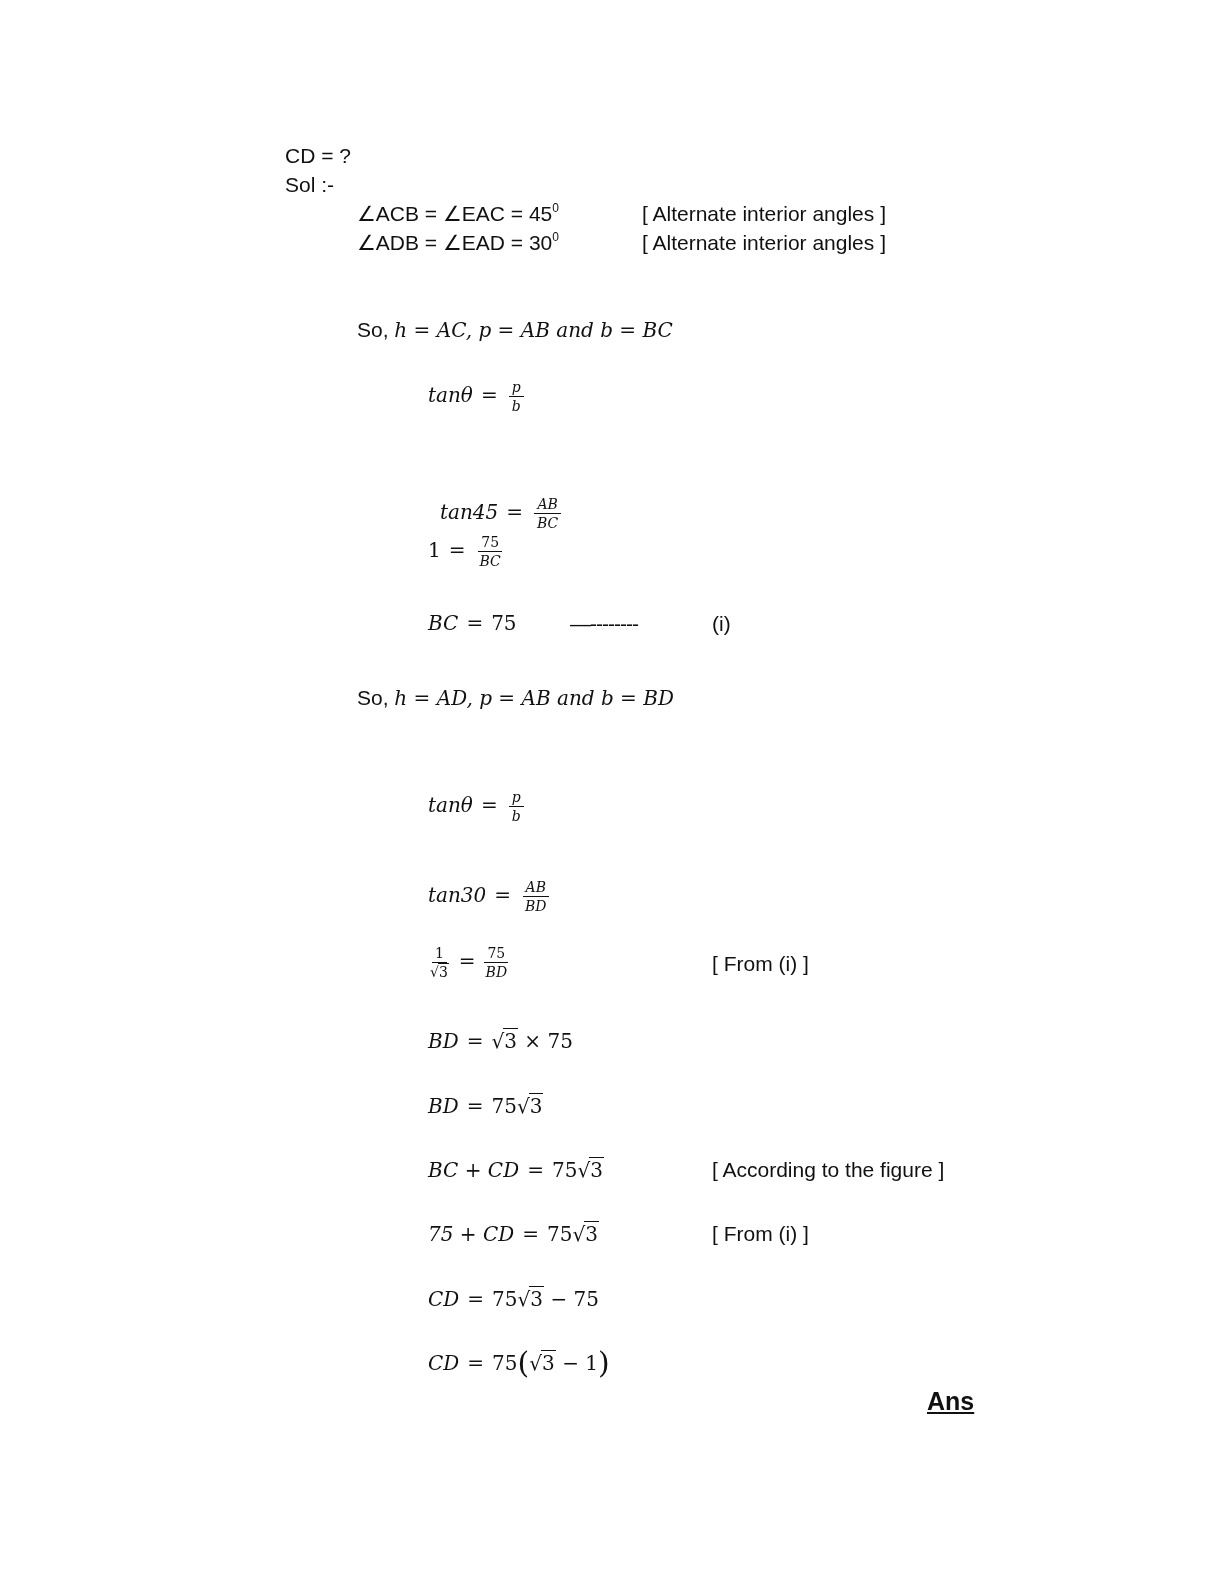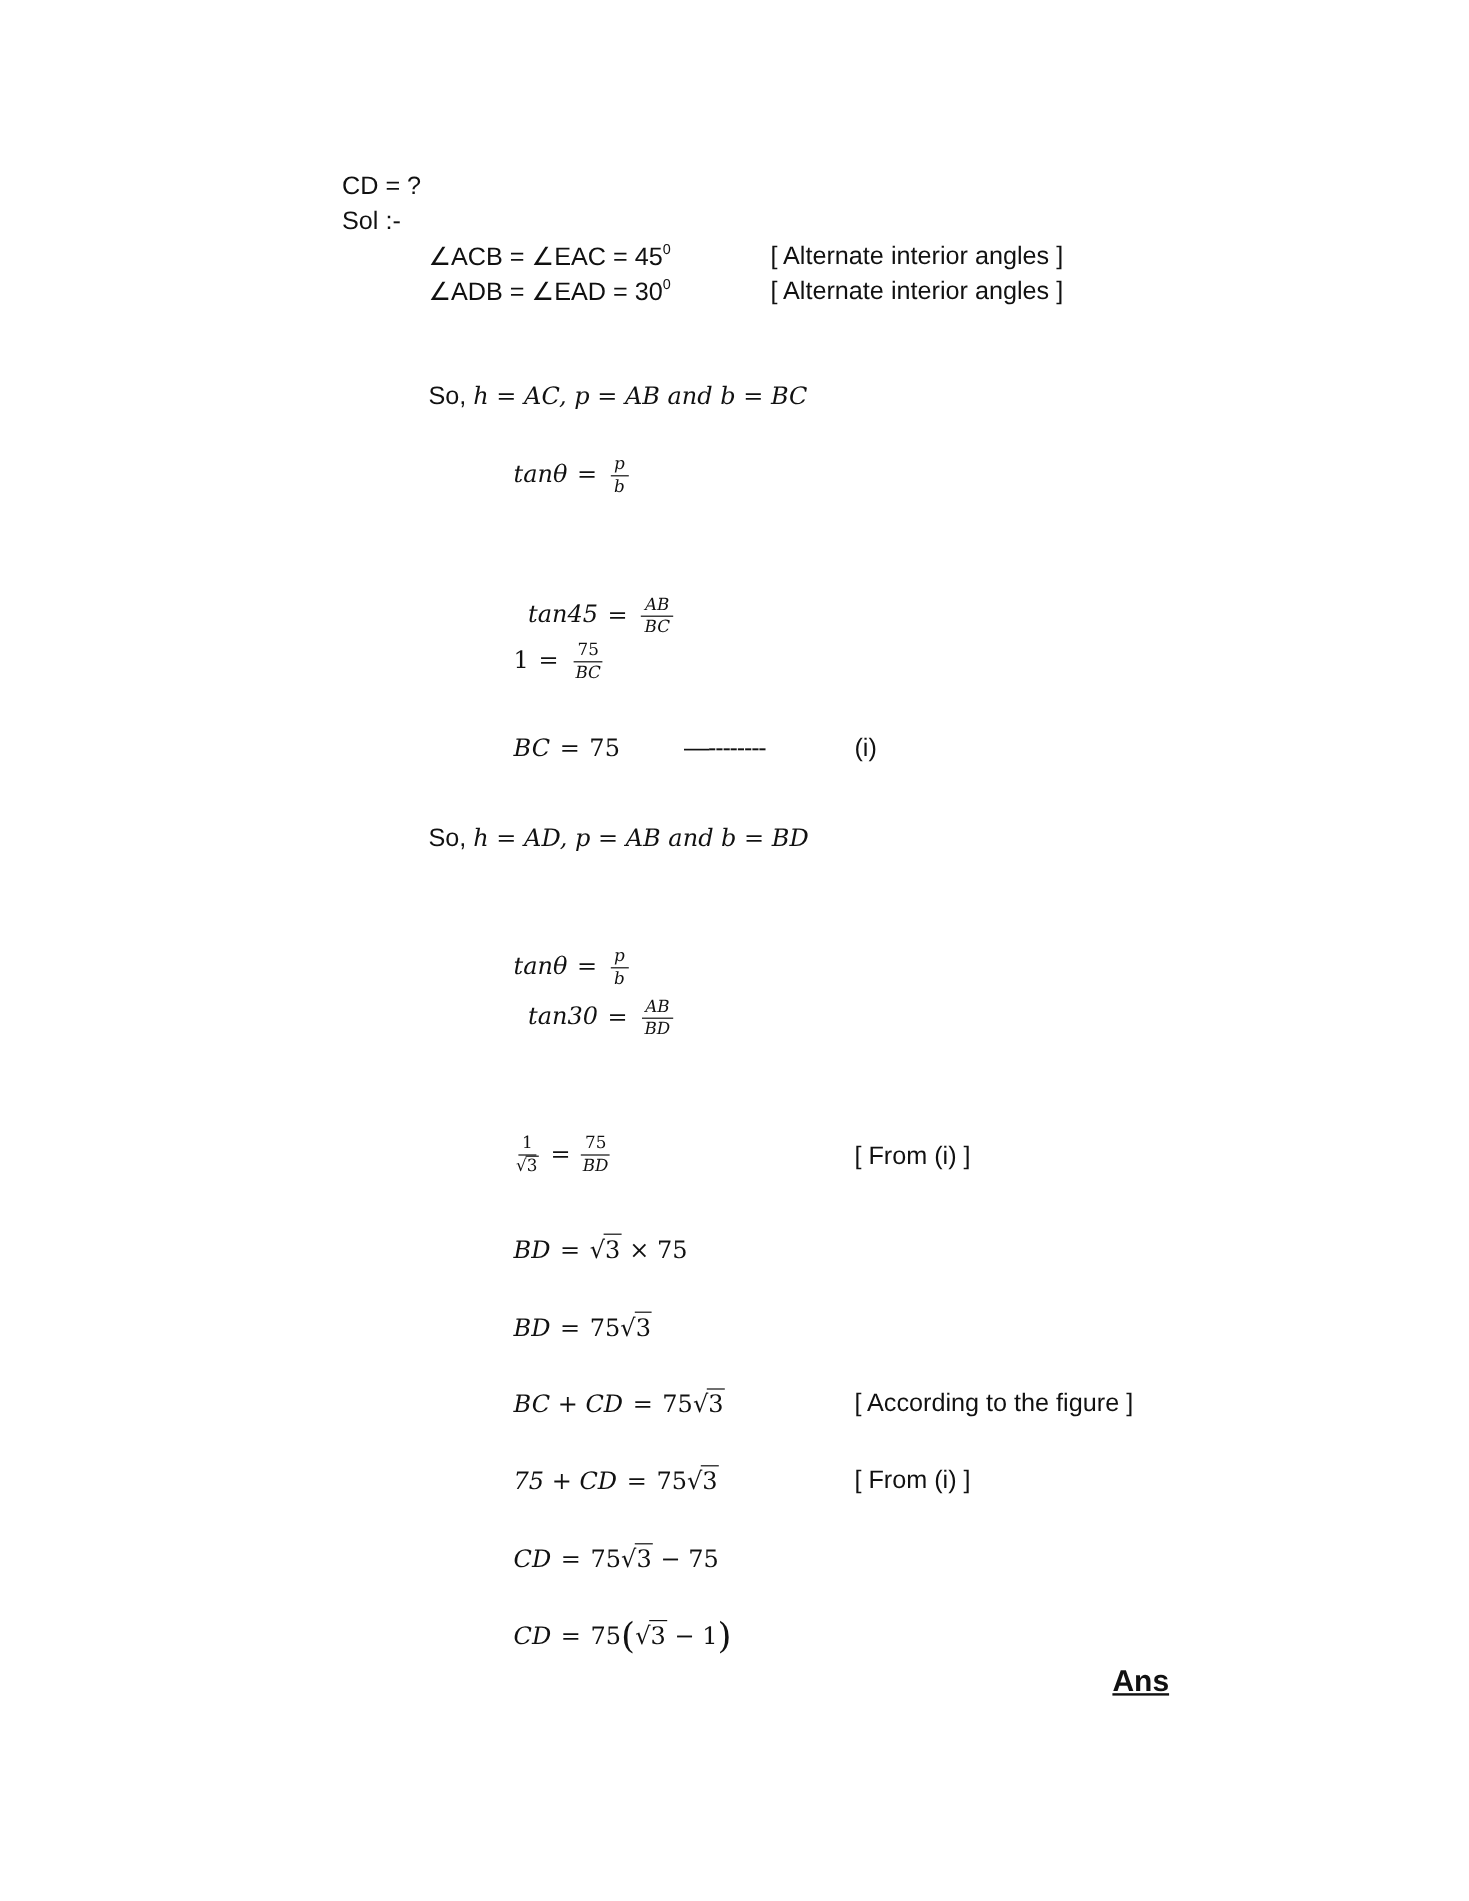--- a/index.html
+++ b/index.html
@@ -78,21 +78,21 @@
   <div class="abs" style="left:357px; top:686px;">
     <span class="sans">So, </span><span class="math">h = AD, p = AB and b = BD</span>
   </div>
 
   <div class="abs math" style="left:428px; top:788px;">
     <span>tanθ</span><span class="eq">=</span><span class="frac">
         <span class="num">p</span>
         <span class="den">b</span>
       </span>
   </div>
-  <div class="abs math" style="left:428px; top:830px;margin-left:12px;">
+  <div class="abs math" style="left:428px; top:878px;">
     <span>tan30</span><span class="eq">=</span><span class="frac">
         <span class="num">AB</span>
         <span class="den">BD</span>
       </span>
   </div>
   <div class="abs math" style="left:424px; top:944px;">
     <span class="frac">
         <span class="num upright">1</span>
         <span class="den upright"><span>√</span><span class="sqrt"><span class="rad">3</span></span></span>
       </span><span class="eq" style="margin:0 4px">=</span><span class="frac">

